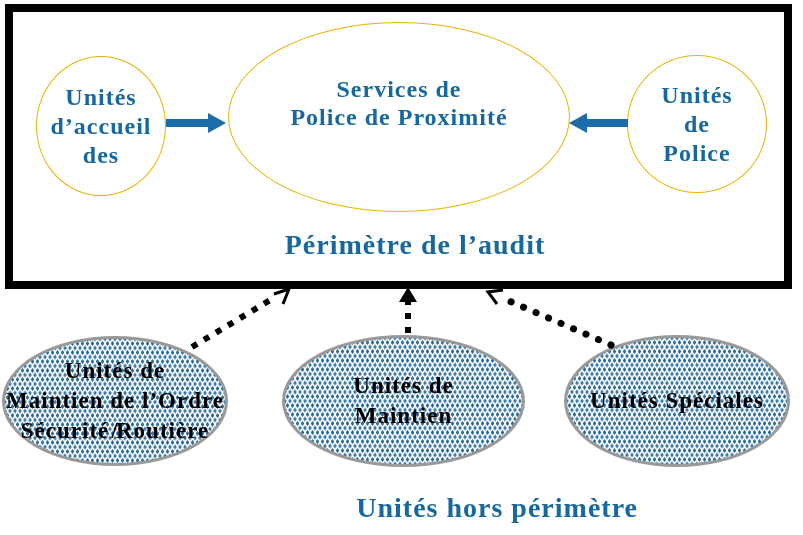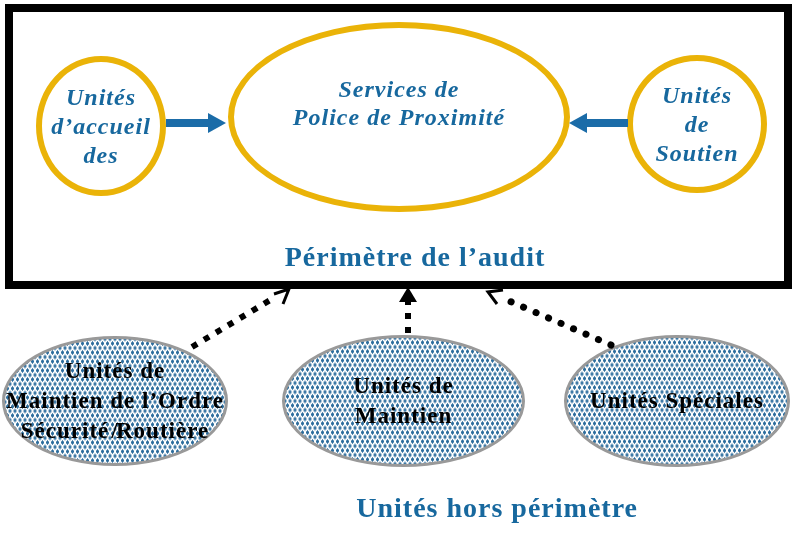--- a/index.html
+++ b/index.html
@@ -10,21 +10,21 @@
   
   .perimeter-box{
     position:absolute;left:5px;top:4px;width:787px;height:285px;
     border:8px solid #000;box-sizing:border-box;background:transparent;
   }
   
   .node{
     position:absolute;display:flex;flex-direction:column;align-items:center;justify-content:center;
     text-align:center;border-radius:50%;box-sizing:border-box;letter-spacing:1px;
   }
-  .blue-node{border:6px solid #eab308;color:var(--blue-text,#17689E);font-size:24px;background:#fff;font-style:italic;}
+  .blue-node{border:1px solid #eab308;color:var(--blue-text,#17689E);font-size:24px;background:#fff;}
   .n-accueil{left:36px;top:56px;width:130px;height:140px;}
   .n-services{left:228px;top:22px;width:342px;height:190px;}
   .n-soutien{left:627px;top:55px;width:140px;height:138px;}
   .n-accueil .tline,.n-soutien .tline{height:29px;line-height:29px;}
   .n-services .tline{height:28px;line-height:28px;}
   
   .dotted-node{
     border:3px solid var(--ellipse-border,#999);color:#000;font-size:23px;
     background-color:#fefefe;
     background-image:
@@ -35,21 +35,21 @@
   }
   .n-maintien{left:2px;top:336px;width:226px;height:130px;}
   .n-recherche{left:282px;top:335px;width:243px;height:132px;}
   .n-speciales{left:564px;top:335px;width:226px;height:132px;}
   .dotted-node .tline{height:30px;line-height:30px;}
   
   .caption{
     position:absolute;text-align:center;color:var(--blue-text,#17689E);
     font-size:28px;letter-spacing:1px;white-space:nowrap;
   }
-  .perimeter-caption{left:190px;top:229px;width:450px;margin-top:12px;}
+  .perimeter-caption{left:190px;top:229px;width:450px;}
   .outside-caption{left:188px;top:492px;width:450px;text-align:right;}
   
   .overlay{position:absolute;left:0;top:0;width:803px;height:535px;pointer-events:none;}
   .blue-arrow line{stroke:var(--arrow-blue,#1B6CA8);stroke-width:8;}
   .blue-arrow polygon{fill:var(--arrow-blue,#1B6CA8);}
   .dots-square{stroke:#000;stroke-width:6;stroke-dasharray:6 8;fill:none;}
   .dots-round{stroke:#000;stroke-width:7;stroke-linecap:round;stroke-dasharray:0.1 13.5;fill:none;}
   .open-head{stroke:#000;stroke-width:3;fill:none;stroke-linejoin:miter;}
   .solid-head{fill:#000;}
 </style>
@@ -68,21 +68,21 @@
 
   <div class="node blue-node n-services">
     <div class="tline">Services de</div>
     <div class="tline">Police de Proximité</div>
     <div class="tline"></div>
   </div>
 
   <div class="node blue-node n-soutien">
     <div class="tline">Unités</div>
     <div class="tline">de</div>
-    <div class="tline">Soutien</div>
+    <div class="tline">Police</div>
   </div>
 
   <div class="caption perimeter-caption">Périmètre de l’audit</div>
 
   <div class="node dotted-node n-maintien">
     <div class="tline">Unités de</div>
     <div class="tline">Maintien de l’Ordre /</div>
     <div class="tline">Sécurité Routière</div>
   </div>
 

